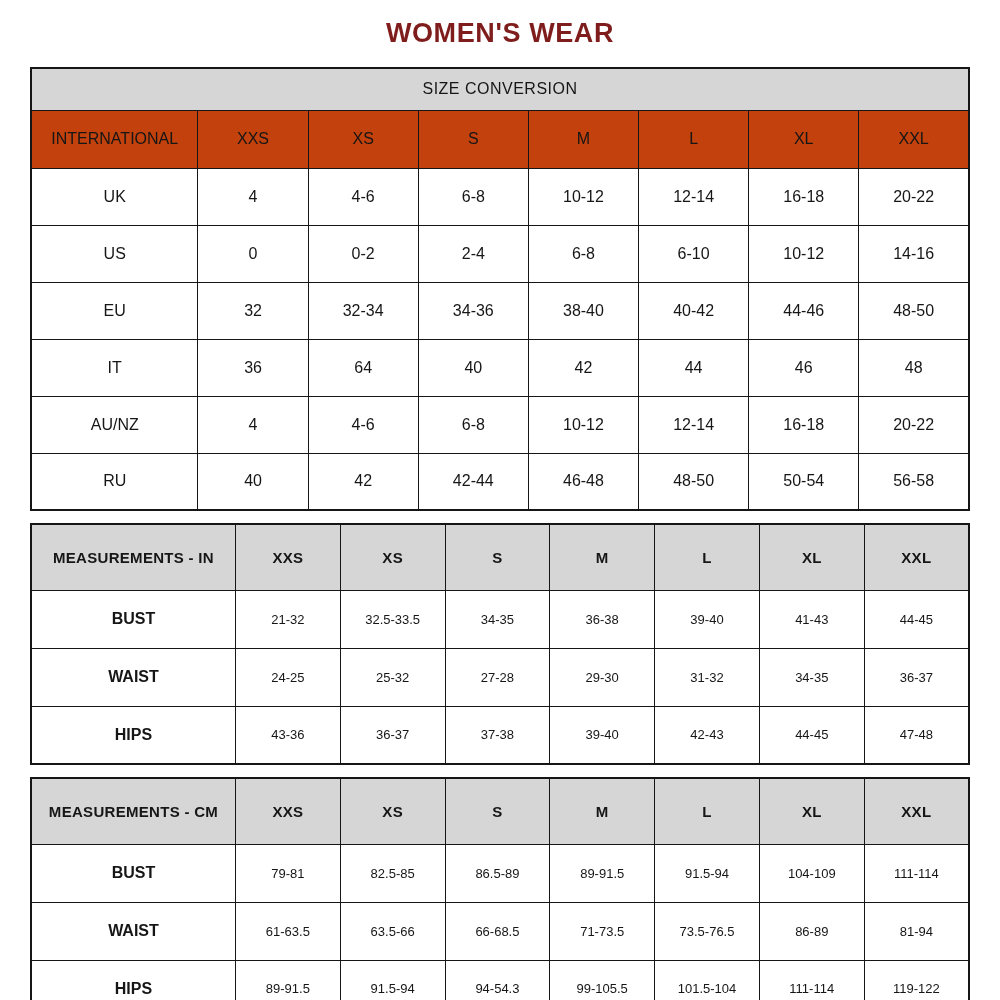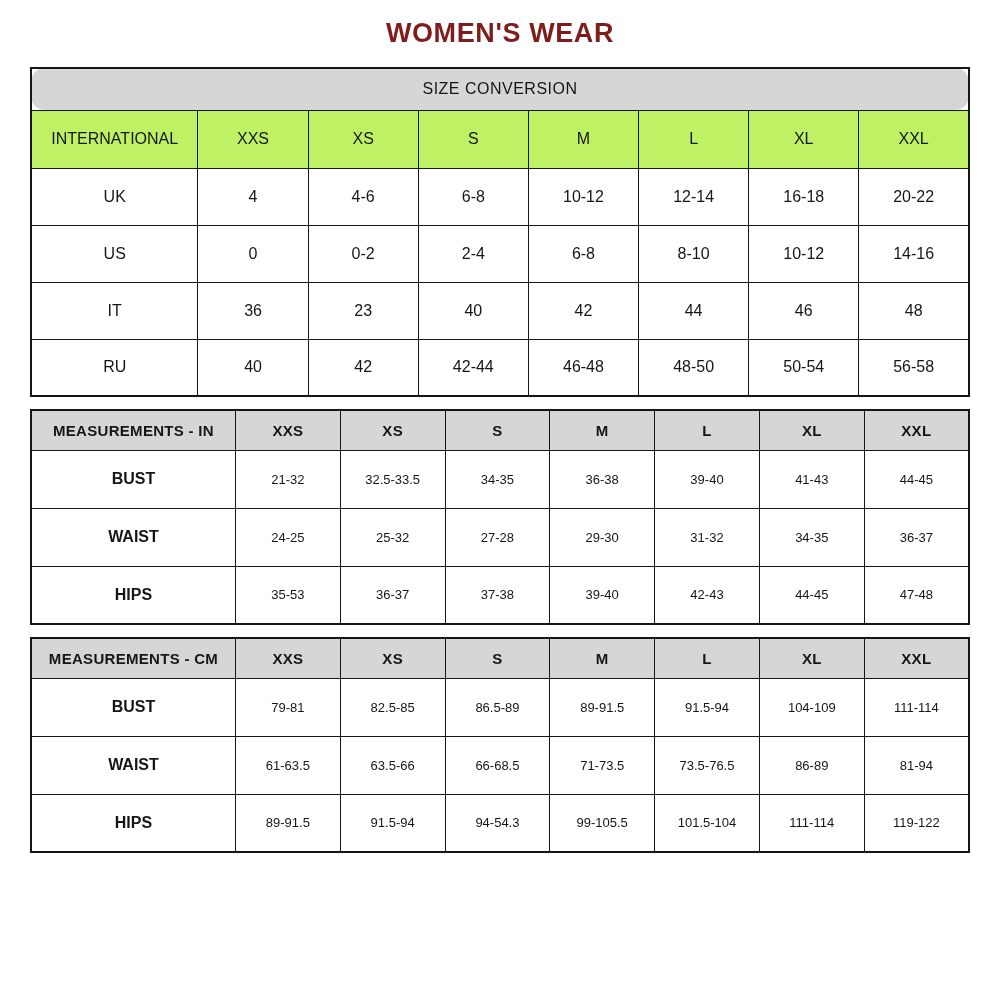--- a/index.html
+++ b/index.html
@@ -38,37 +38,36 @@
     font-weight: 400;
     overflow: hidden;
   }
   
   .caption-cell {
     background: var(--header-bg, #d6d6d6);
     height: 42px;
     font-size: 16px;
     font-weight: 700;
     letter-spacing: 0.5px;
-    border-radius: 14px;
   }
   .tbl-sizes thead tr.header-row th {
     height: 58px;
     font-size: 16px;
-    background: #bef264;
+    background: #c2410c;
     font-weight: 400;
   }
   .tbl-sizes tbody th,
   .tbl-sizes tbody td {
     height: 57px;
     font-size: 16px;
   }
   
   .tbl-meas thead tr.header-row th {
     background: var(--header-bg, #d6d6d6);
-    height: 40px;
+    height: 66px;
     font-size: 15px;
     font-weight: 700;
     letter-spacing: 0.3px;
   }
   .tbl-meas tbody th {
     height: 58px;
     font-size: 16px;
     font-weight: 700;
   }
   .tbl-meas tbody td {
@@ -119,33 +118,53 @@
           <td>12-14</td>
           <td>16-18</td>
           <td>20-22</td>
         </tr>
         <tr>
           <th>US</th>
           <td>0</td>
           <td>0-2</td>
           <td>2-4</td>
           <td>6-8</td>
-          <td>8-10</td>
+          <td>6-10</td>
           <td>10-12</td>
           <td>14-16</td>
         </tr>
         <tr>
+          <th>EU</th>
+          <td>32</td>
+          <td>32-34</td>
+          <td>34-36</td>
+          <td>38-40</td>
+          <td>40-42</td>
+          <td>44-46</td>
+          <td>48-50</td>
+        </tr>
+        <tr>
           <th>IT</th>
           <td>36</td>
-          <td>23</td>
+          <td>64</td>
           <td>40</td>
           <td>42</td>
           <td>44</td>
           <td>46</td>
           <td>48</td>
+        </tr>
+        <tr>
+          <th>AU/NZ</th>
+          <td>4</td>
+          <td>4-6</td>
+          <td>6-8</td>
+          <td>10-12</td>
+          <td>12-14</td>
+          <td>16-18</td>
+          <td>20-22</td>
         </tr>
         <tr>
           <th>RU</th>
           <td>40</td>
           <td>42</td>
           <td>42-44</td>
           <td>46-48</td>
           <td>48-50</td>
           <td>50-54</td>
           <td>56-58</td>
@@ -192,21 +211,21 @@
           <td>24-25</td>
           <td>25-32</td>
           <td>27-28</td>
           <td>29-30</td>
           <td>31-32</td>
           <td>34-35</td>
           <td>36-37</td>
         </tr>
         <tr>
           <th>HIPS</th>
-          <td>35-53</td>
+          <td>43-36</td>
           <td>36-37</td>
           <td>37-38</td>
           <td>39-40</td>
           <td>42-43</td>
           <td>44-45</td>
           <td>47-48</td>
         </tr>
       </tbody>
   </table>
 

